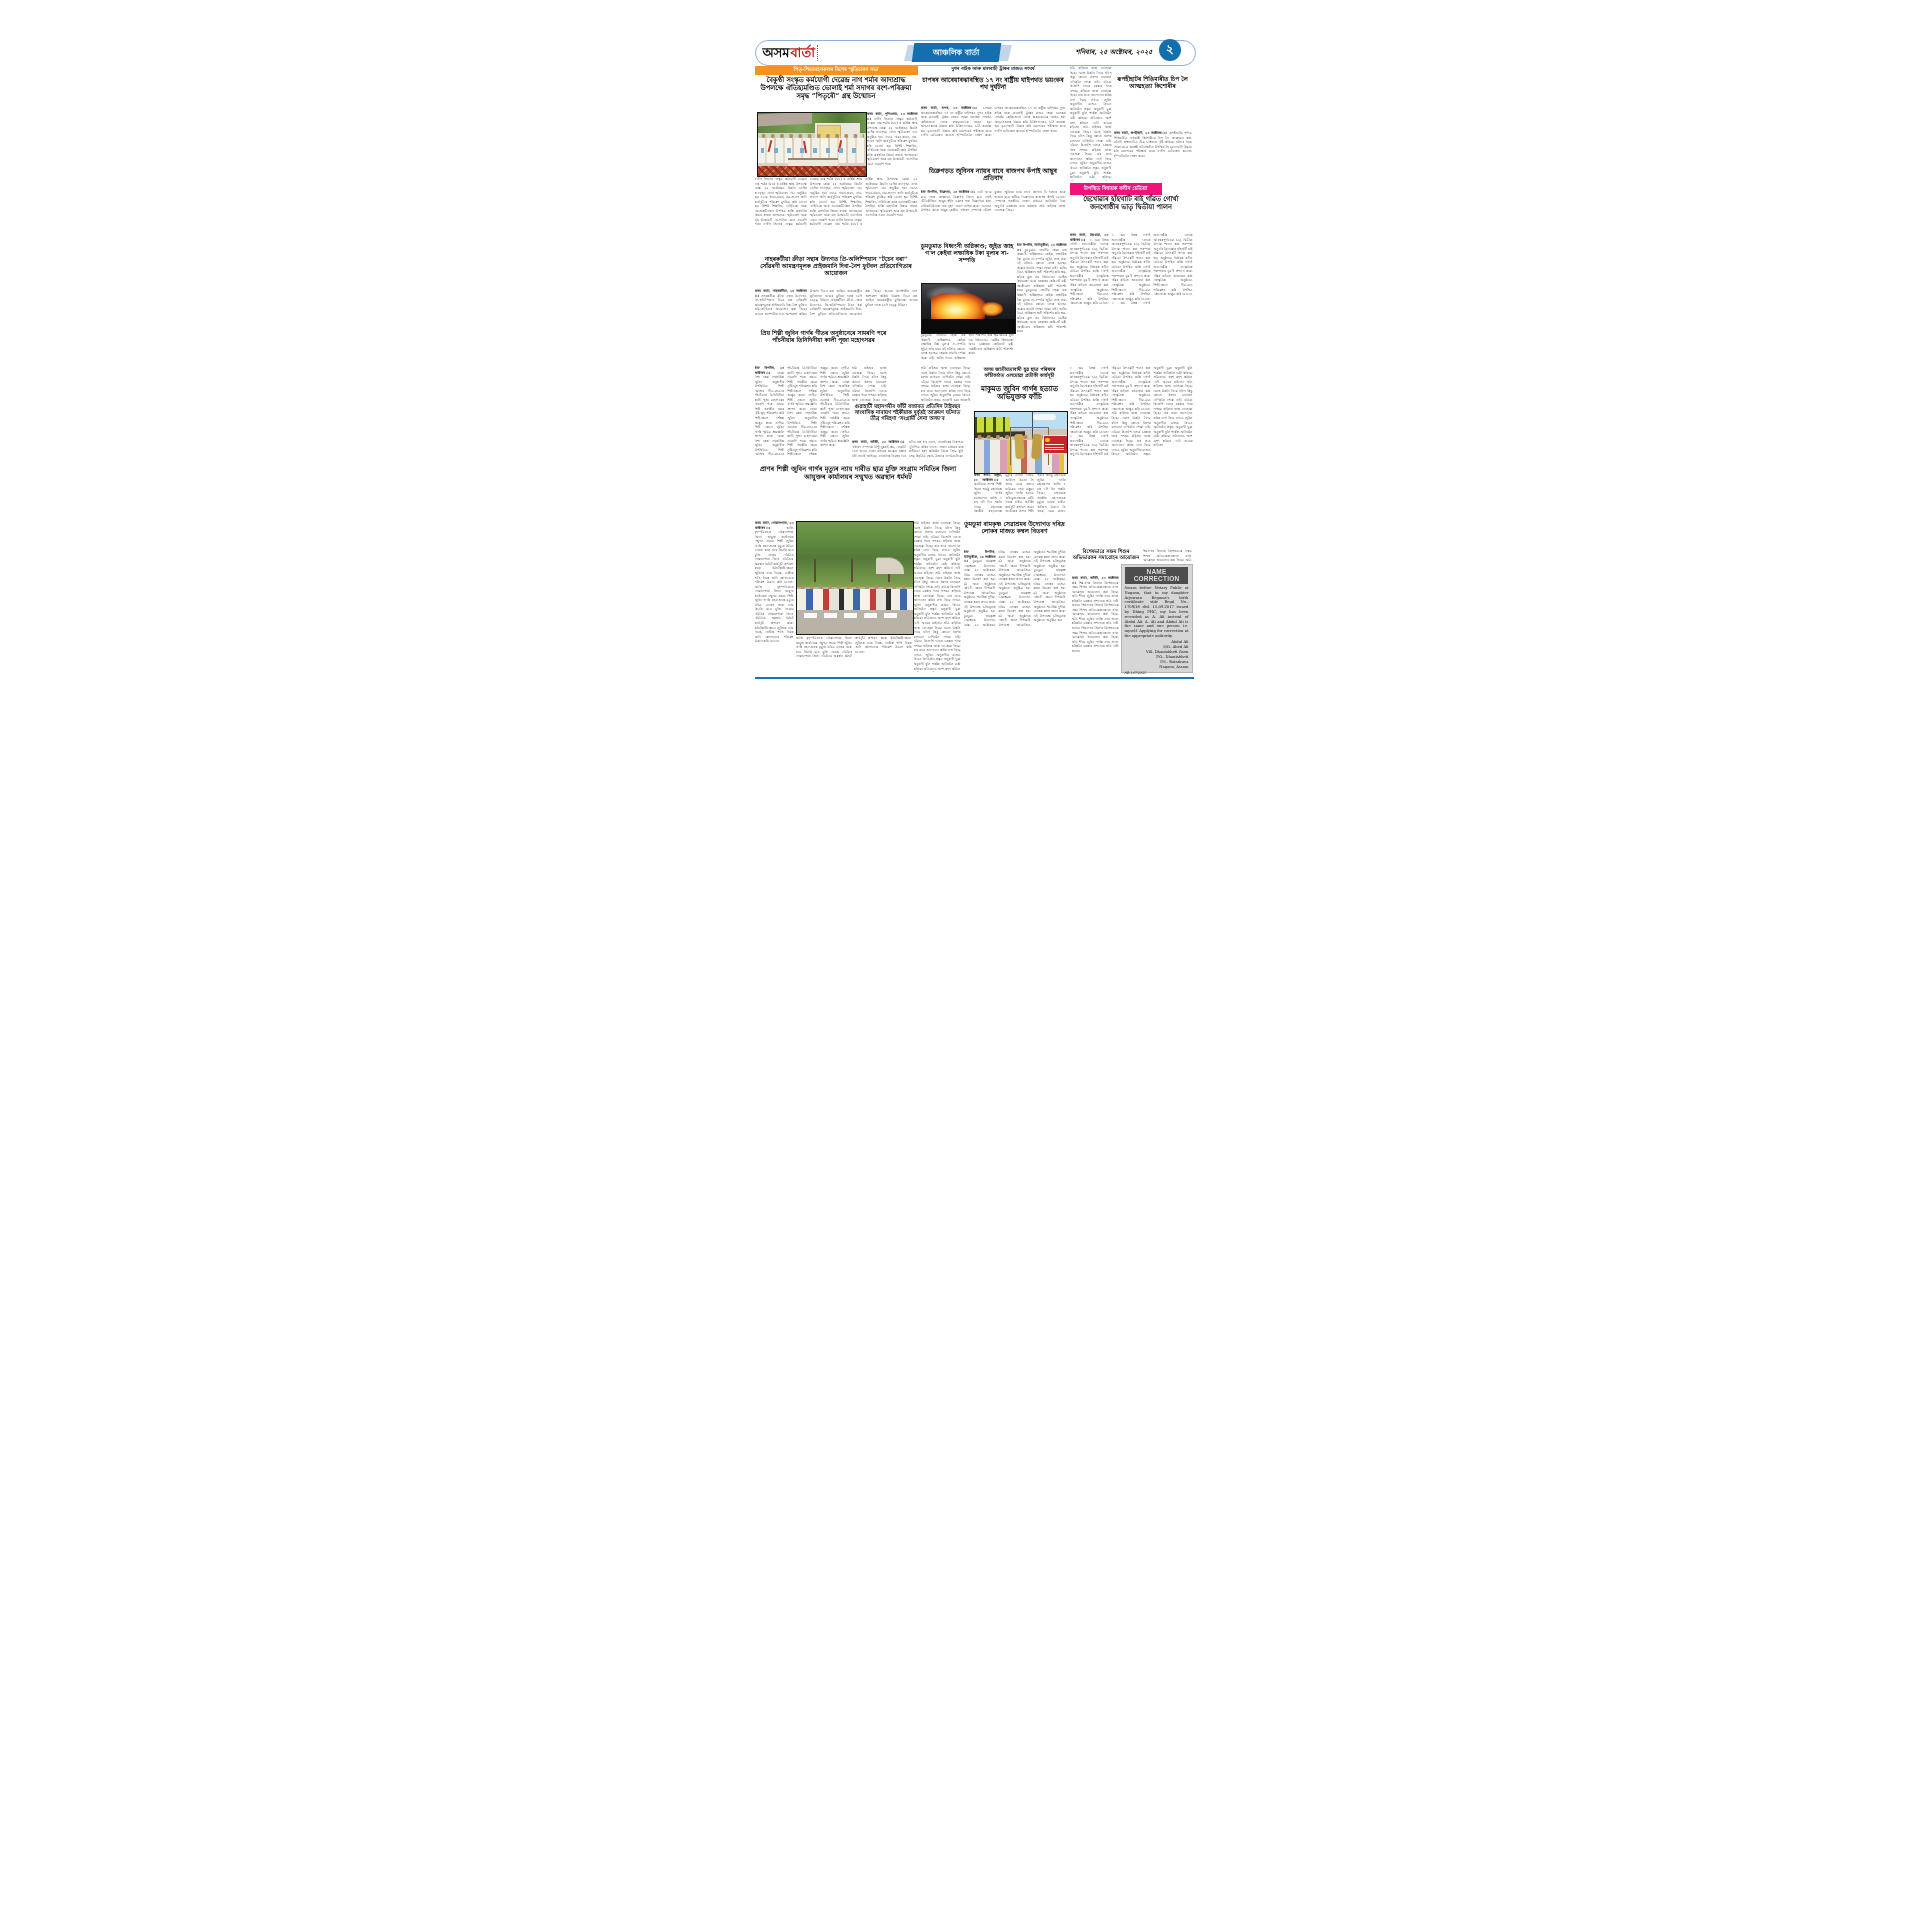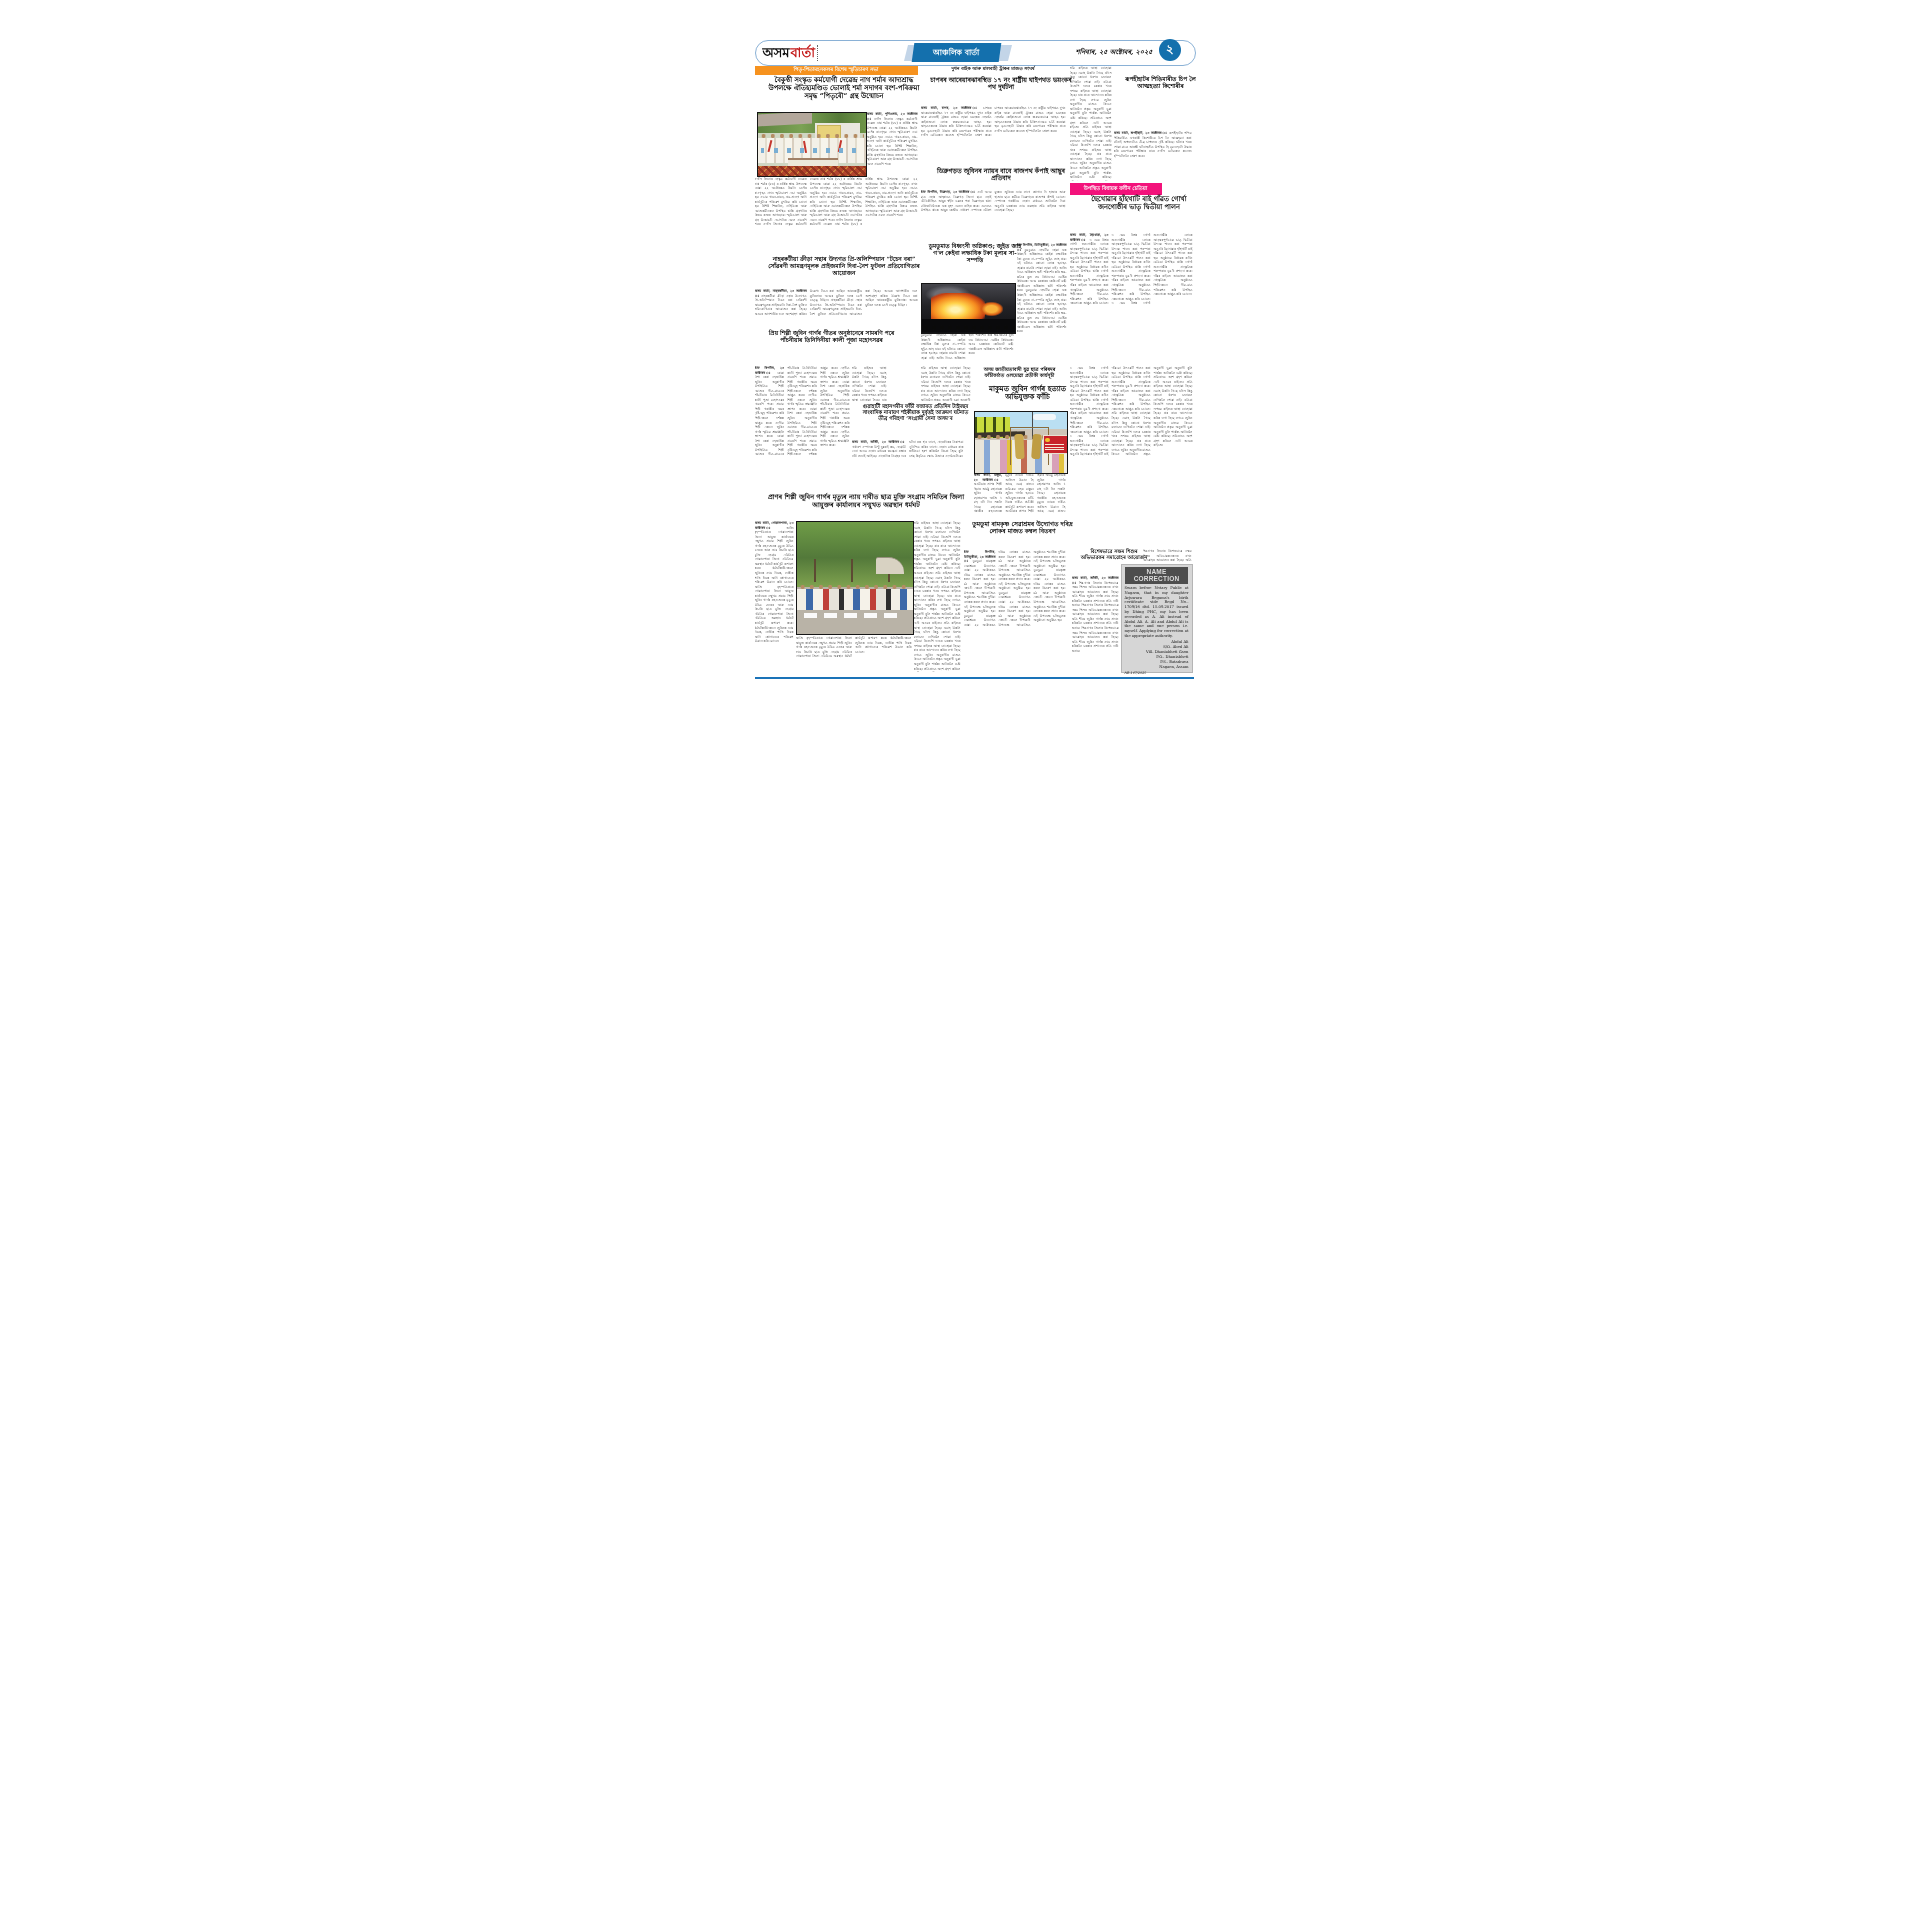--- a/index.html
+++ b/index.html
@@ -18,21 +18,21 @@
         display:flex;align-items:center;justify-content:center;}
   .sect span{transform:skewX(8deg);color:#fff;font-weight:bold;font-size:7.7px;font-family:"DejaVu Serif",serif;}
   .mdate{left:327px;top:47px;width:108px;text-align:right;font-weight:bold;font-size:6.5px;font-family:"DejaVu Serif",serif;color:#000;font-style:italic;}
   .pgcirc{left:441px;top:39px;width:22.3px;height:22.3px;border-radius:50%;background:#1470AD;color:#fff;
           display:flex;align-items:center;justify-content:center;font-size:11.6px;font-weight:bold;font-family:"DejaVu Serif",serif;}
   
   .kick{display:flex;align-items:center;justify-content:center;font-weight:bold;font-family:"DejaVu Serif",serif;color:#fff;}
   .kick-orange{background:#F6921E;font-size:5px;}
   .kick-pink{background:#F3127B;font-size:5.2px;}
   .kick-line{font-weight:bold;text-align:center;font-size:4.6px;font-family:"DejaVu Serif",serif;color:#000;line-height:1.25;}
-  .hl{font-family:"DejaVu Serif",serif;font-weight:bold;text-align:center;line-height:1.18;color:#000;margin-left:8px;}
+  .hl{font-family:"DejaVu Serif",serif;font-weight:bold;text-align:center;line-height:1.18;color:#000;}
   .bd{font-size:3.2px;line-height:1.42;text-align:justify;color:#141414;overflow:hidden;}
   .dl{font-weight:bold;}
   .c2{column-count:2;column-gap:3.1px;}
   .c3{column-count:3;column-gap:3.1px;}
   .ph{overflow:hidden;border:0.8px solid #161616;background:#999;}
   .dotrow{background-image:radial-gradient(circle,#b58c63 1.9px,transparent 2.3px);background-size:9.2px 6.2px;background-repeat:repeat-x;}
   .dotrow-dark{background-image:radial-gradient(circle,#0a0a0a 1.9px,transparent 2.3px);background-size:8px 5.4px;background-repeat:repeat-x;}
   
   .nc{background:#D6D6D6;border:0.4px solid #b5b5b5;padding:2.3px 3.1px;box-sizing:border-box;font-family:"DejaVu Serif",serif;}
   .nc-h{background:#4D4D4D;color:#DCDCDC;font-family:"Liberation Sans",sans-serif;font-weight:bold;font-size:6.5px;
@@ -202,21 +202,21 @@
       <div>Abdul Ali</div>
       <div>S/O- Abed Ali</div>
       <div>Vill- Dhaniabheti Gaon</div>
       <div>P.O.- Dhaniabheti</div>
       <div>P.S.- Batadrava</div>
       <div>Nagaon, Assam</div>
     </div>
     <div class="nc-ref">AB-147/2025</div>
   </div>
 
-  <div class="abs hl" style="left:37px;top:494px;width:207px;height:25px;font-size:6.5px;">প্ৰাণৰ শিল্পী জুবিন গাৰ্গৰ মৃত্যুৰ ন্যায় দাবীত ছাত্ৰ মুক্তি সংগ্ৰাম সমিতিৰ জিলা আয়ুক্তৰ কাৰ্যালয়ৰ সন্মুখত অৱস্থান ধৰ্মঘট</div>
+  <div class="abs hl" style="left:37px;top:466px;width:207px;height:25px;font-size:6.5px;">প্ৰাণৰ শিল্পী জুবিন গাৰ্গৰ মৃত্যুৰ ন্যায় দাবীত ছাত্ৰ মুক্তি সংগ্ৰাম সমিতিৰ জিলা আয়ুক্তৰ কাৰ্যালয়ৰ সন্মুখত অৱস্থান ধৰ্মঘট</div>
   <div class="abs bd" style="left:37px;top:521px;width:39px;height:151px;">
     <span class="dl">অসম বাৰ্তা, গোৱালপাৰা, ২৩ অক্টোবৰ ঃ</span>
     <span>আজি বৃহস্পতিবাৰে গোৱালপাৰা জিলা আয়ুক্ত কাৰ্যালয়ৰ সন্মুখত প্ৰয়াত শিল্পী জুবিন গাৰ্গৰ ৰহস্যজনক মৃত্যুৰ উচিত তদন্তৰ আৰু ন্যায় বিচাৰি ছাত্ৰ মুক্তি সংগ্ৰাম সমিতিৰ গোৱালপাৰা জিলা সমিতিয়ে অৱস্থান ধৰ্মঘট কাৰ্যসূচী ৰূপায়ণ কৰে। ধৰ্মঘটকাৰীসকলে জুবিনক ন্যায় দিয়ক, দোষীক শাস্তি দিয়ক আদি শ্লোগানেৰে পৰিৱেশ উত্তাল কৰি তোলে। আজি বৃহস্পতিবাৰে গোৱালপাৰা জিলা আয়ুক্ত কাৰ্যালয়ৰ সন্মুখত প্ৰয়াত শিল্পী জুবিন গাৰ্গৰ ৰহস্যজনক মৃত্যুৰ উচিত তদন্তৰ আৰু ন্যায় বিচাৰি ছাত্ৰ মুক্তি সংগ্ৰাম সমিতিৰ গোৱালপাৰা জিলা সমিতিয়ে অৱস্থান ধৰ্মঘট কাৰ্যসূচী ৰূপায়ণ কৰে। ধৰ্মঘটকাৰীসকলে জুবিনক ন্যায় দিয়ক, দোষীক শাস্তি দিয়ক আদি শ্লোগানেৰে পৰিৱেশ উত্তাল কৰি তোলে।</span>
   </div>
   <div class="abs ph" style="left:78px;top:521px;width:116px;height:112px;background:#8fae62;">
     <div style="position:absolute;left:0;top:0;width:116px;height:65px;background:linear-gradient(180deg,#6f9c47 0%,#53793a 55%,#7fa24f 100%);"></div>
     <div style="position:absolute;left:0;top:37px;width:116px;height:23px;background:repeating-linear-gradient(90deg,transparent 0 17px,#5d4a33 17px 19px,transparent 19px 37px);"></div>
     <div style="position:absolute;left:79px;top:35px;width:28px;height:16px;background:#d8d2c2;border-top:1.9px solid #97907e;border-radius:2.3px 15.4px 0 0;"></div>
     <div style="position:absolute;left:0;top:65px;width:116px;height:48px;background:#b9b3a7;"></div>
     <div class="dotrow" style="position:absolute;left:1.5px;top:62px;width:112px;height:6.2px;"></div>

